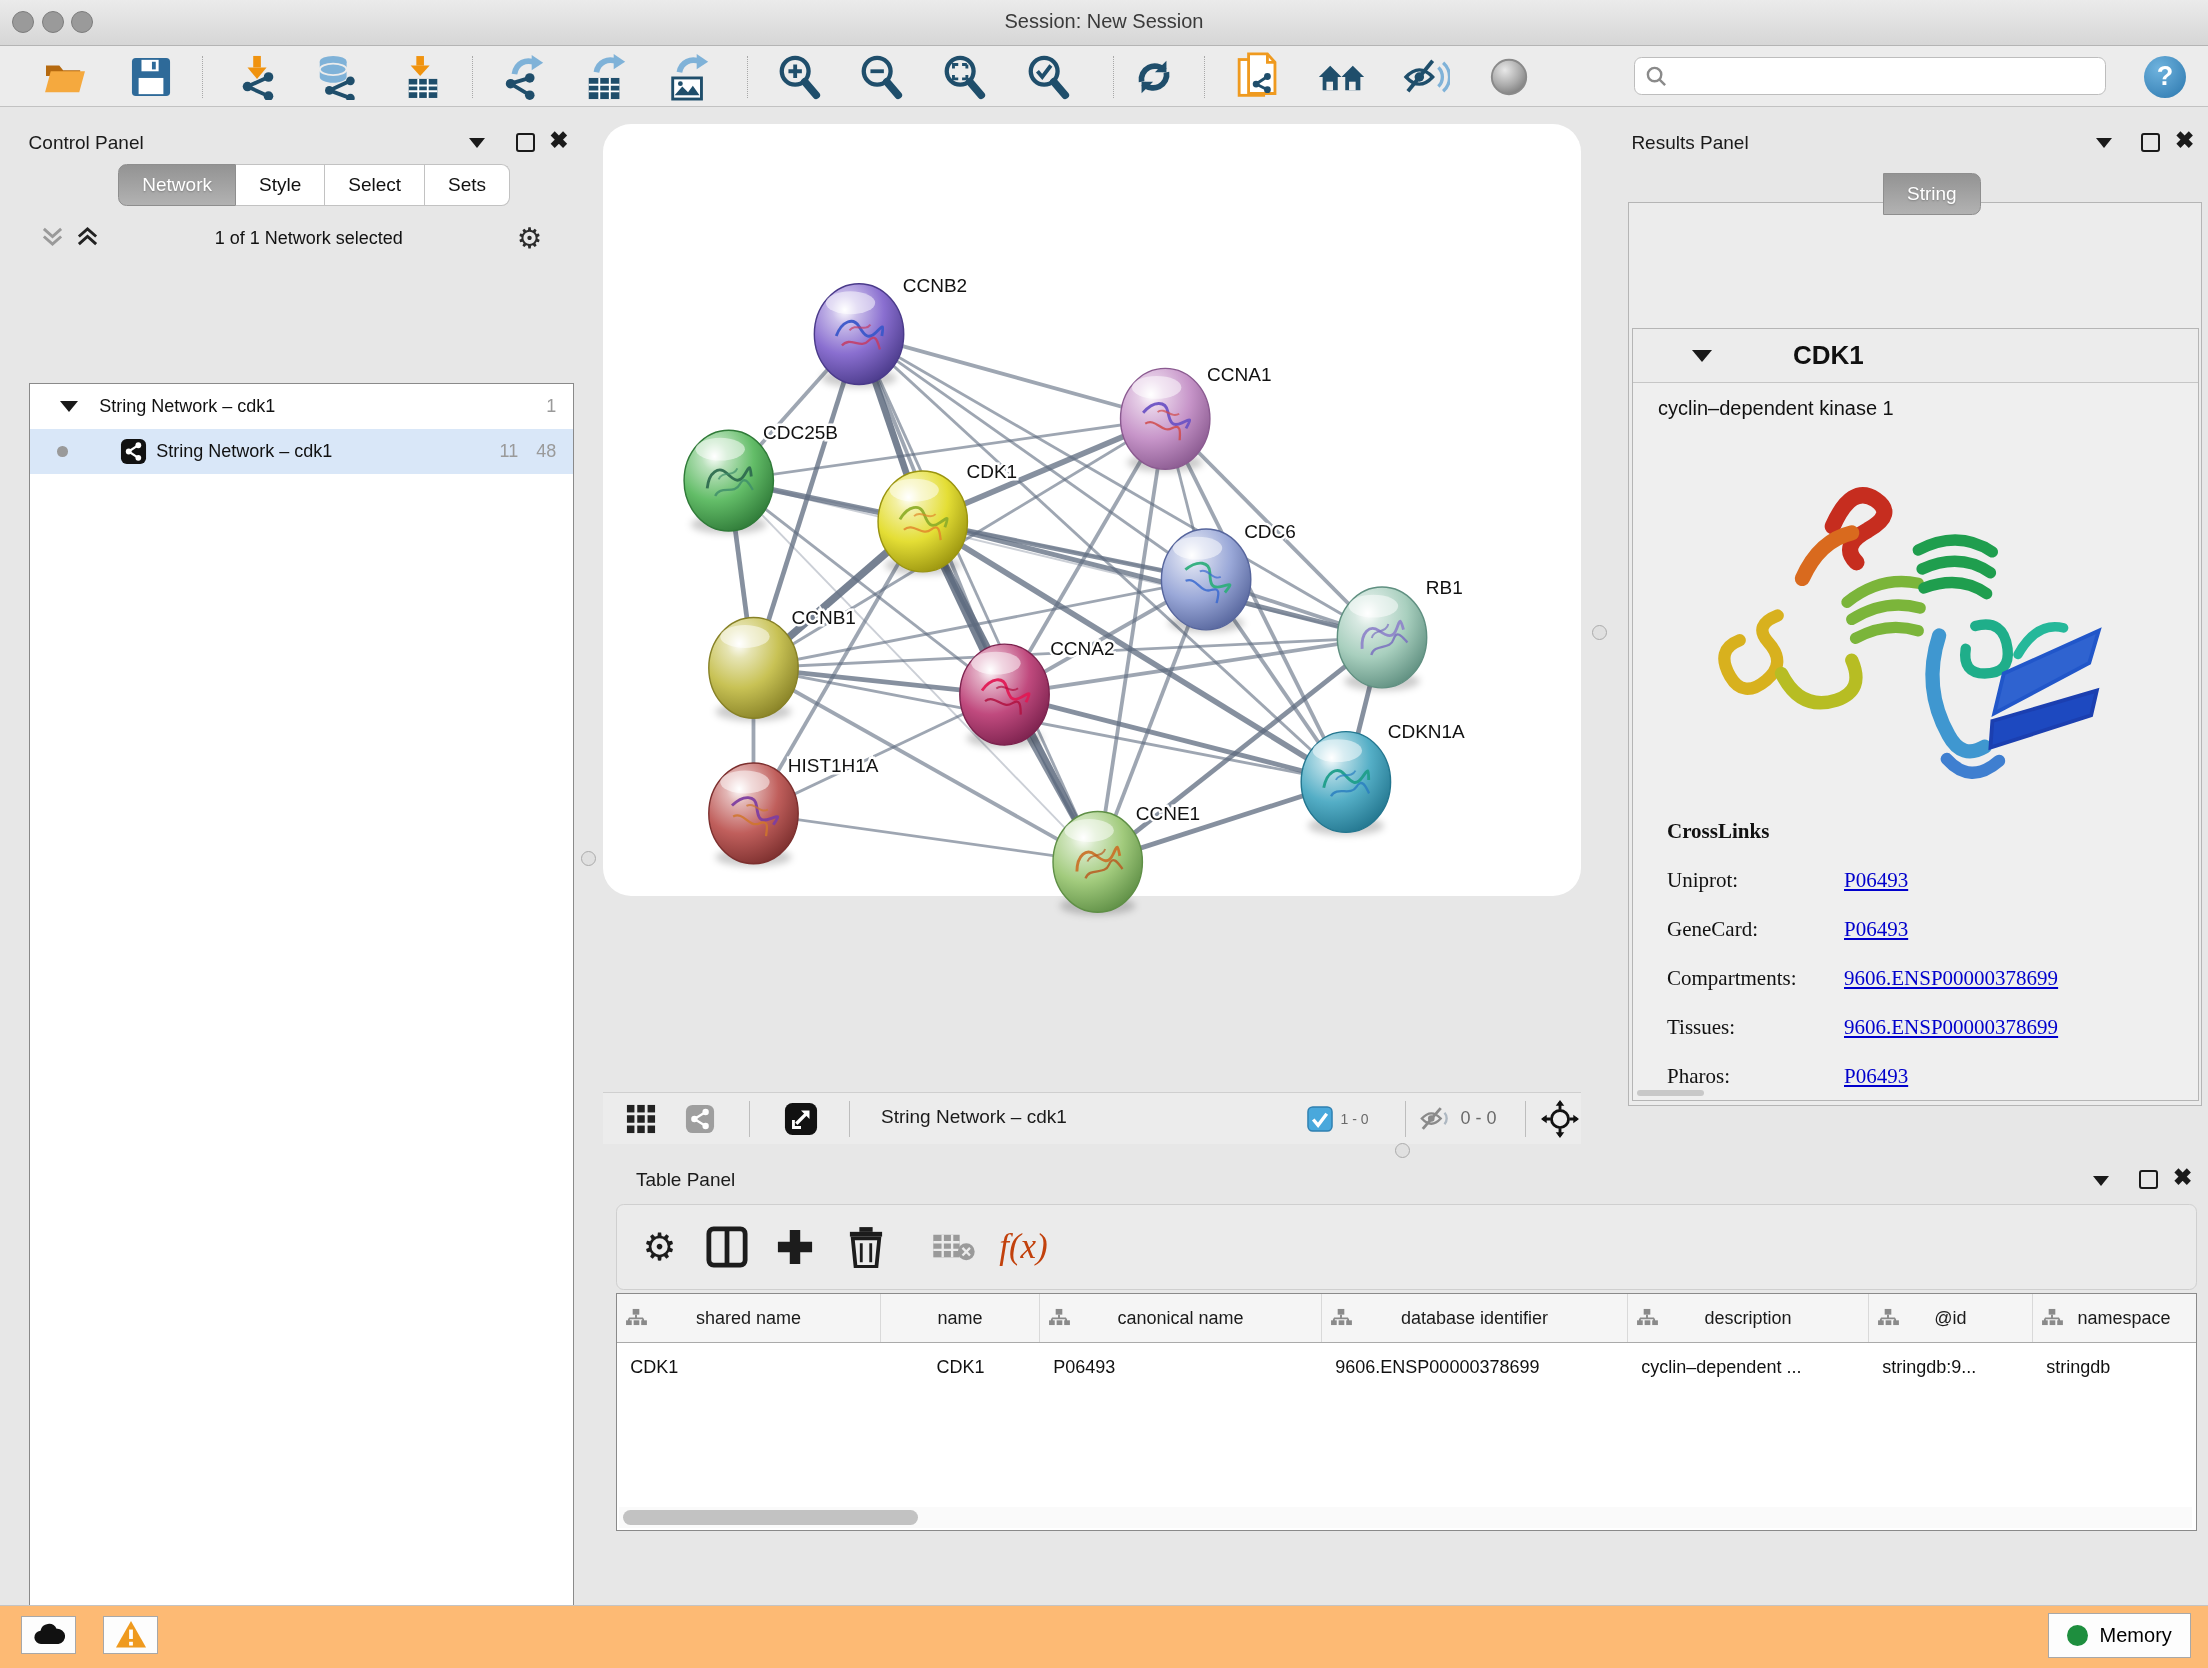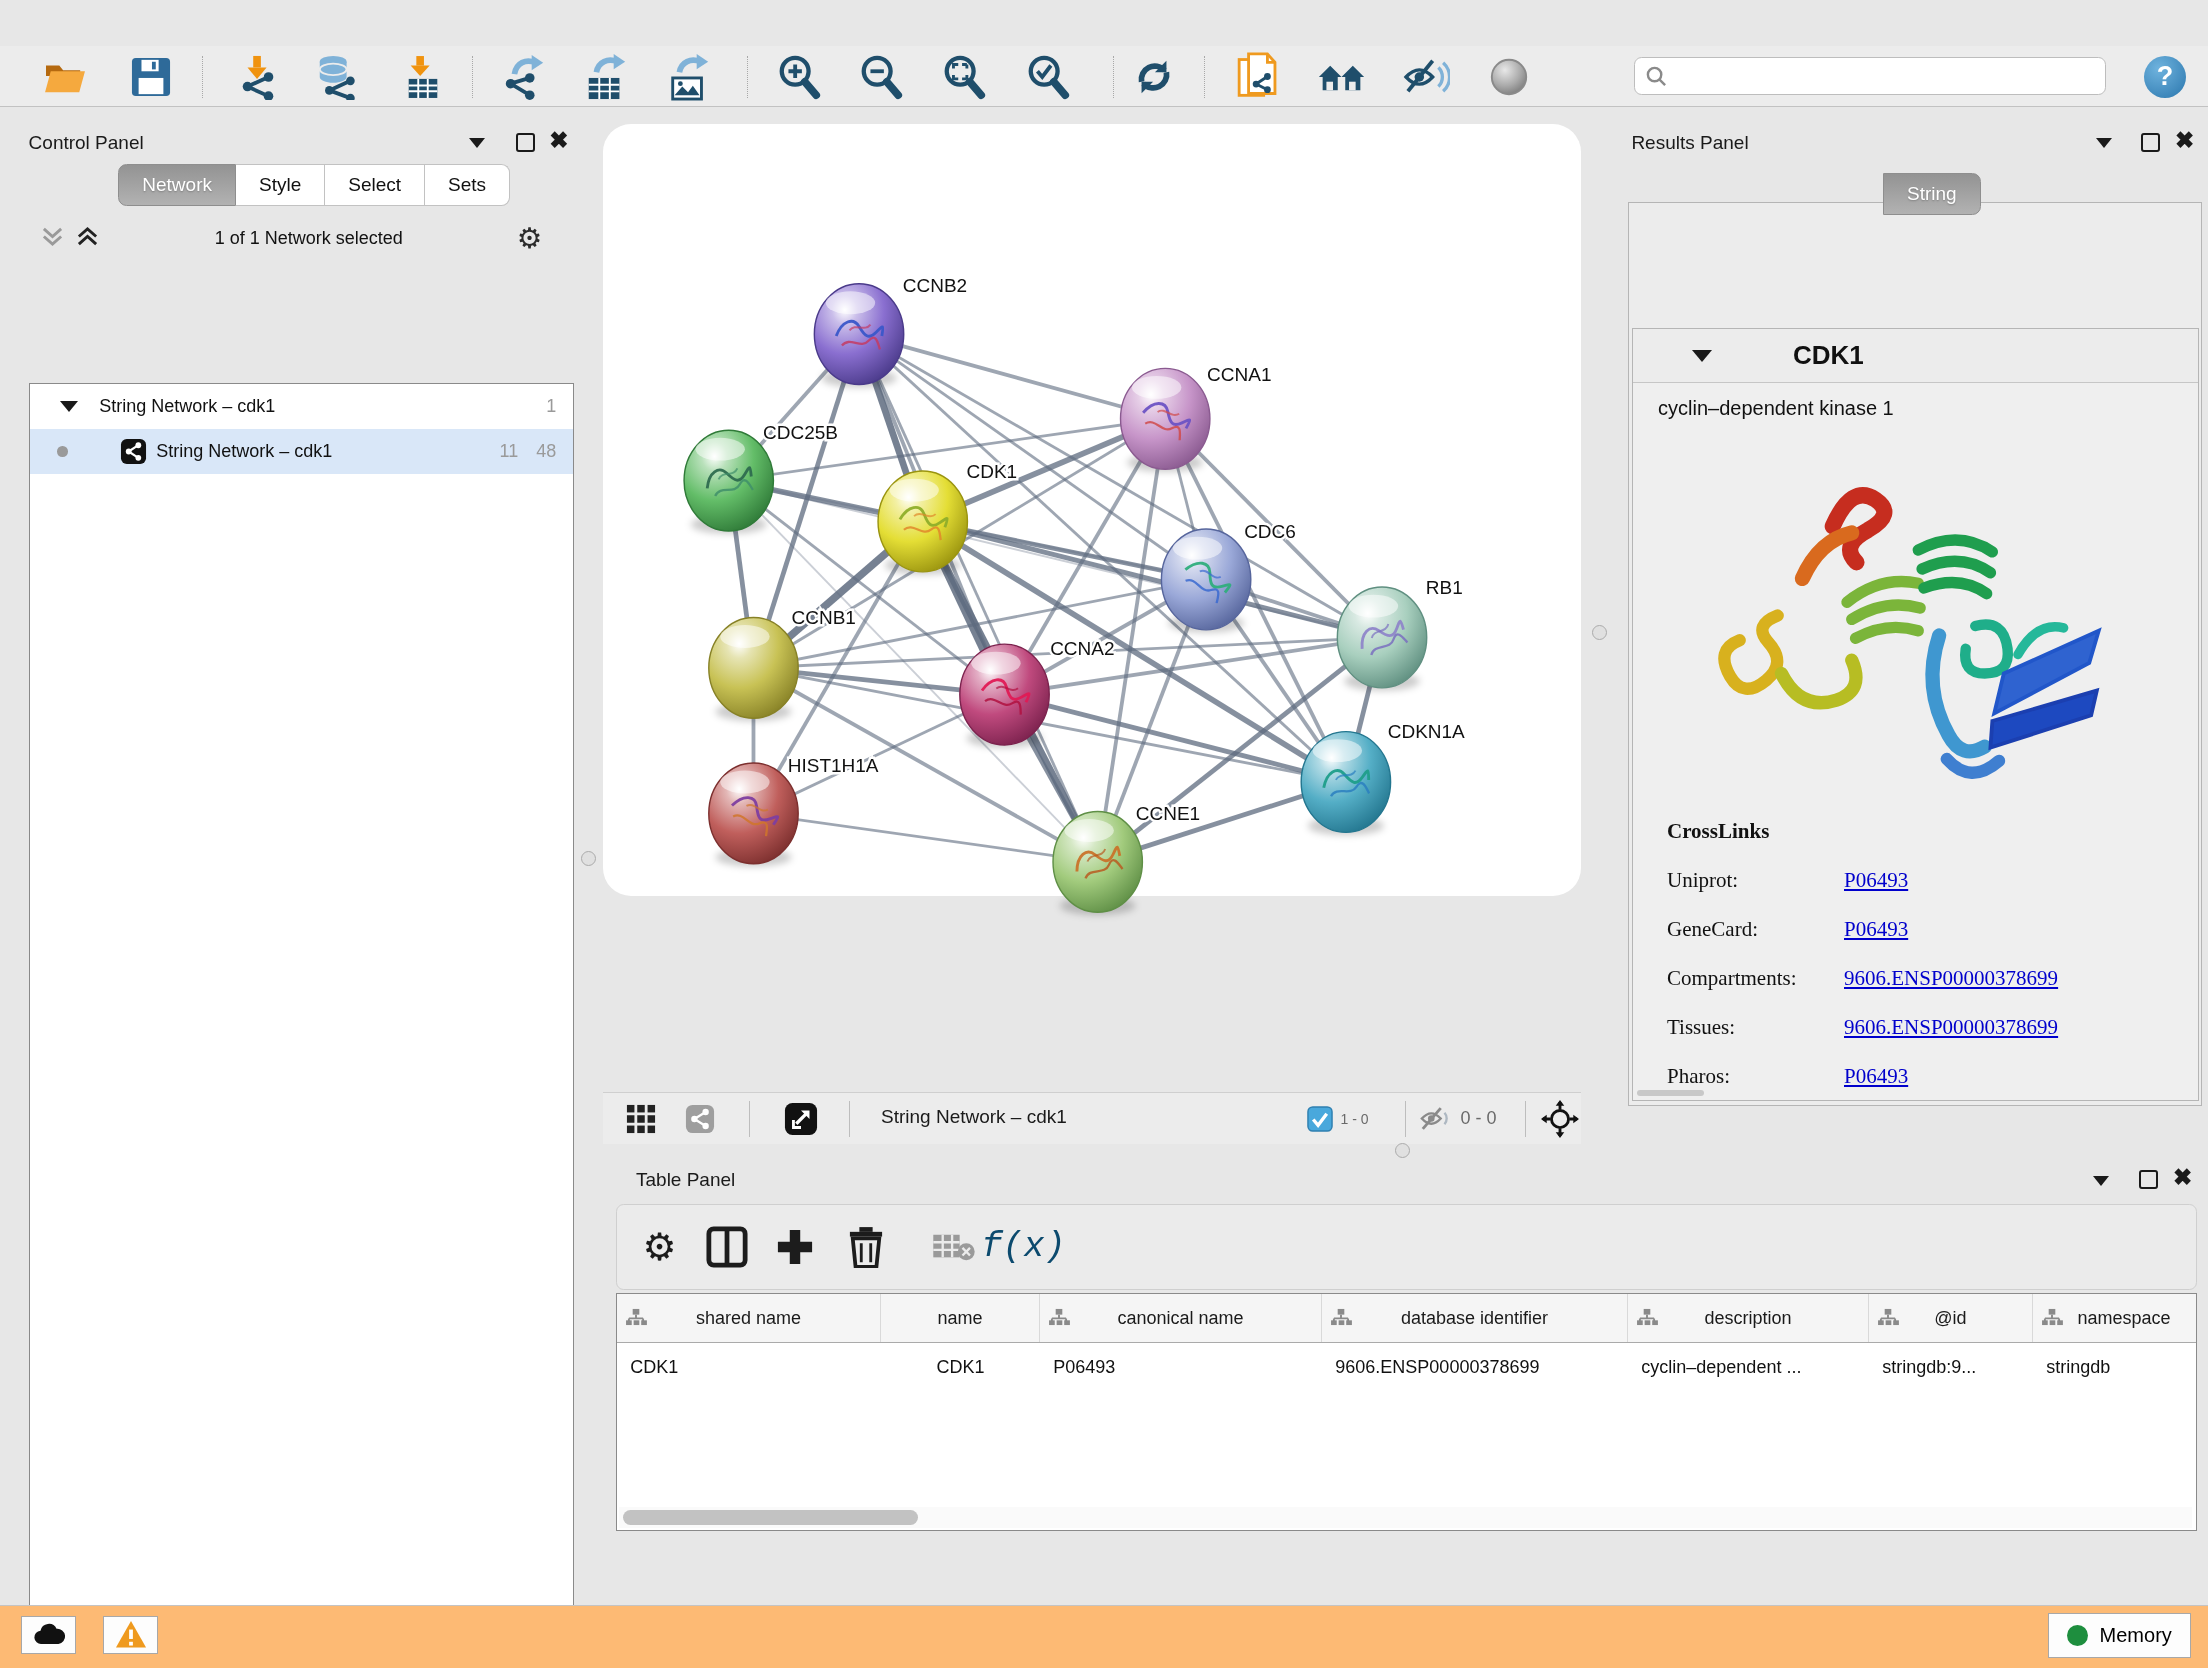--- a/index.html
+++ b/index.html
@@ -63,20 +63,26 @@
   .stbtn{position:absolute;top:9.5px;width:55px;height:38px;background:#fdfdfd;border:1.9px solid #a8a8a8;box-sizing:border-box;display:flex;align-items:center;justify-content:center;cursor:pointer;}
   #memory-btn{position:absolute;left:2048px;top:6.7px;width:143px;height:45px;background:#fdfdfd;border:1.9px solid #a8a8a8;box-sizing:border-box;display:flex;align-items:center;justify-content:center;gap:11.4px;font-size:20px;cursor:pointer;}
   .splitter{position:absolute;width:15px;height:15px;border-radius:50%;background:#e0e0e0;border:1px solid #ababab;box-sizing:border-box;cursor:pointer;}
   .chev{cursor:pointer;}
 </style>
 </head>
 <body>
 
 <div id="app">
 
+  <div id="titlebar" class="abs">
+    <span class="tlight" style="left:12.4px"></span>
+    <span class="tlight" style="left:42px"></span>
+    <span class="tlight" style="left:71px"></span>
+    <div id="win-title" class="abs">Session: New Session</div>
+  </div>
 
   <div id="toolbar" class="abs">
     <div class="tbtn" style="left:40px">
       <svg width="44" height="38" viewBox="0 0 46 40">
           <path d="M3 8 h14 l4 5 h18 v6 H3z" fill="#b5690f"></path>
           <path d="M8 14 h36 l-6 22 H2z" fill="#f5a93e"></path>
         </svg>
     </div>
     <div class="tbtn" style="left:126px">
       <svg width="40" height="40" viewBox="0 0 42 42">
@@ -676,21 +682,21 @@
         </svg>
     </div>
     <div class="tblbtn" style="left:309px">
       <svg width="44" height="32" viewBox="0 0 46 34">
           <rect x="1" y="4" width="28" height="24" fill="#9a9a9a"></rect>
           <path d="M1 12 h28 M1 20 h28 M11 4 v24 M21 4 v24" stroke="#ebebeb" stroke-width="2.5"></path>
           <circle cx="36" cy="22" r="9" fill="#9a9a9a"></circle>
           <path d="M32 18 l8 8 M40 18 l-8 8" stroke="#ebebeb" stroke-width="2.5"></path>
         </svg>
     </div>
-    <div class="tblbtn" style="left:379px;font-family:Liberation Mono, monospace;font-style:italic;font-size:35px;color:#0c4a6e">f(x)</div>
+    <div class="tblbtn" style="left:379px;font-family:Liberation Serif, serif;font-style:italic;font-size:35px;color:#c2410c">f(x)</div>
   </div>
 
   <div id="tbl-box" class="abs">
     <div id="tbl-head">
         <div class="hcell" style="width: 264px;">
           <span style="position:absolute;left:7.6px;top:14.3px"><svg width="22" height="18" viewBox="0 0 23 19">
               <rect x="8" y="1" width="7" height="6" fill="#8a8a8a"></rect>
               <path d="M11.5 7 v4 M4 11 h15 M4 11 v3 M19 11 v3" stroke="#8a8a8a" stroke-width="2" fill="none"></path>
               <rect x="1" y="13" width="6" height="5" fill="#8a8a8a"></rect>
               <rect x="9" y="13" width="6" height="5" fill="#8a8a8a"></rect>

